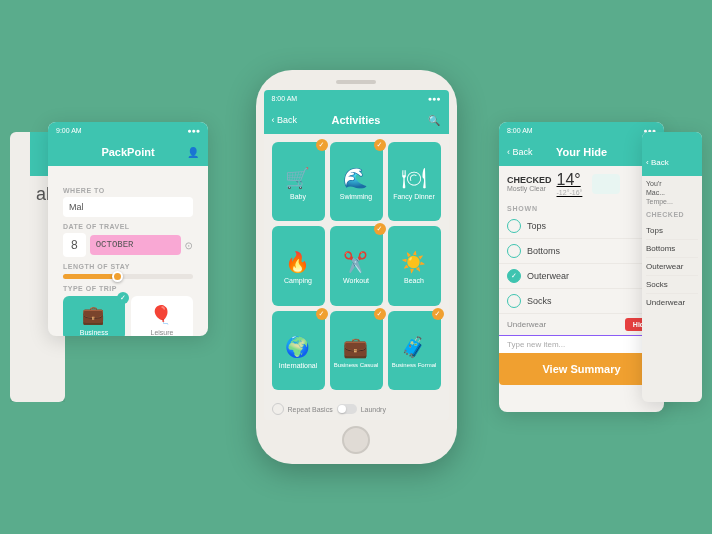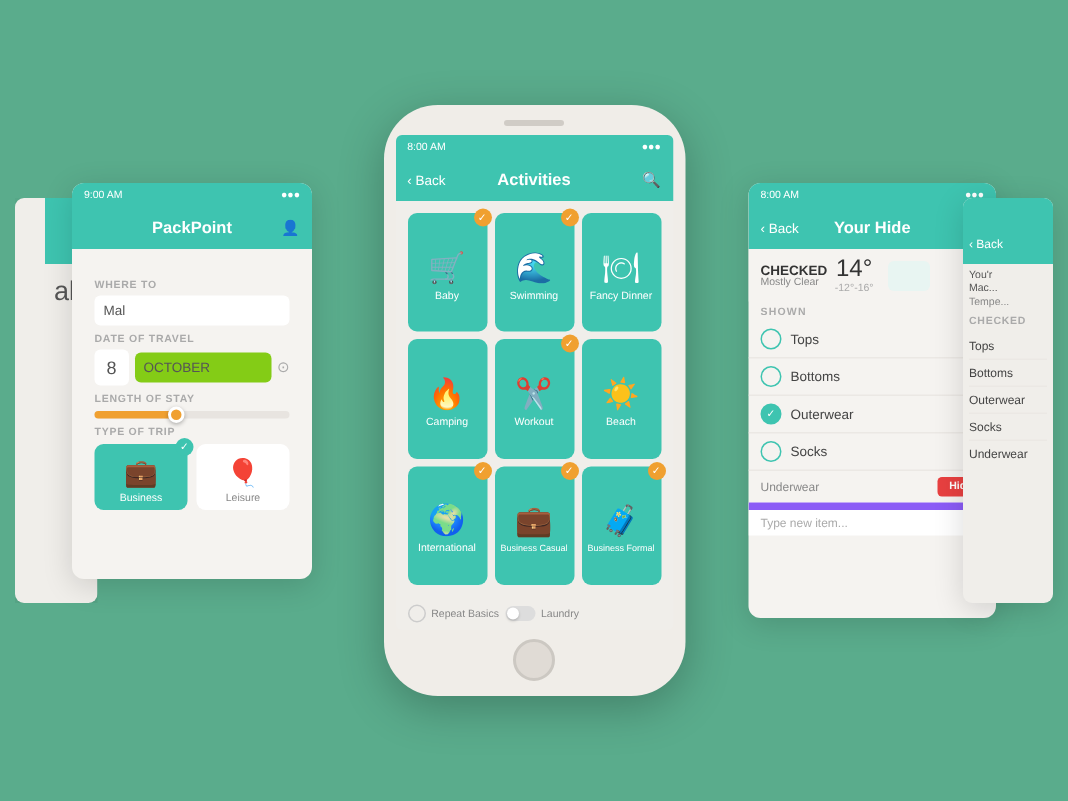--- a/index.html
+++ b/index.html
@@ -139,26 +139,27 @@
     .date-day {
       background: white;
       border-radius: 4px;
       padding: 5px 8px;
       font-size: 12px;
       color: #555;
       font-weight: 300;
     }
 
     .date-month {
-      background: #84cc16;
+      background: #f9a8d4;
       border-radius: 4px;
       padding: 5px 6px;
       font-size: 9px;
       color: #555;
       flex: 1;
+      font-family: Liberation Mono, monospace;
     }
 
     .date-chevron {
       color: #aaa;
       font-size: 10px;
     }
 
     .trip-types {
       display: flex;
       gap: 6px;
@@ -382,35 +383,35 @@
       font-weight: 600;
     }
 
     .new-item-input {
       background: white;
       border: none;
       padding: 4px 8px;
       font-size: 8px;
       color: #aaa;
       width: 100%;
-      border-top: 5px solid #8b5cf6;
+      border-top: 1px solid #8b5cf6;
     }
 
     
     .side-screen {
       position: absolute;
       background: #f5f3f0;
       border-radius: 8px;
       overflow: hidden;
       box-shadow: 0 4px 20px rgba(0,0,0,0.15);
     }
 
     .left-screen1 {
       width: 160px;
-      height: 264px;
+      height: 214px;
       left: 48px;
       top: 122px;
     }
 
     .left-screen2 {
       width: 60px;
       height: 270px;
       left: 10px;
       top: 132px;
       clip-path: inset(0 0 0 0);
@@ -588,21 +589,21 @@
       <span class="header-back">‹ Back</span>
       <span class="app-header-title">Your Hide</span>
       <span class="header-icon">≡</span>
     </div>
 
     <div class="pack-subheader">
       <div>
         <div class="location-city">CHECKED</div>
         <div class="location-weather">Mostly Clear</div>
       </div>
-      <div style="text-align:center;">
+      <div style="text-align:left;text-decoration:underline;">
         <div style="font-size:16px;font-weight:300;color:#333;">14°</div>
         <div style="font-size:7px;color:#aaa;">-12°-16°</div>
       </div>
 
       <div style="width:28px;height:20px;background:#e8f5f2;border-radius:4px;margin-left:5px;"></div>
     </div>
 
     <div class="section-label">SHOWN</div>
 
     <div>
@@ -630,20 +631,21 @@
       </div>
     </div>
 
     <div class="hide-row">
       <span style="font-size:8px;color:#888;flex:1;">Underwear</span>
       <div class="hide-btn">Hide</div>
     </div>
 
     <div class="new-item-input">Type new item...</div>
 
+    <div class="btn-primary" style="margin-top:auto;">View Summary</div>
   </div>
 
   <div class="side-screen right-screen2" style="width:60px;right:10px;top:132px;height:270px;background:#f0eeea;border-radius:6px;">
     <div style="background:#3ec4b0;height:16px;"></div>
     <div style="background:#3ec4b0;height:28px;display:flex;align-items:center;padding:0 4px;">
       <span style="color:white;font-size:8px;">‹ Back</span>
     </div>
     <div style="padding:4px;">
       <div style="font-size:7px;color:#555;margin-bottom:2px;">You'r</div>
       <div style="font-size:7px;color:#555;margin-bottom:2px;">Mac...</div>

